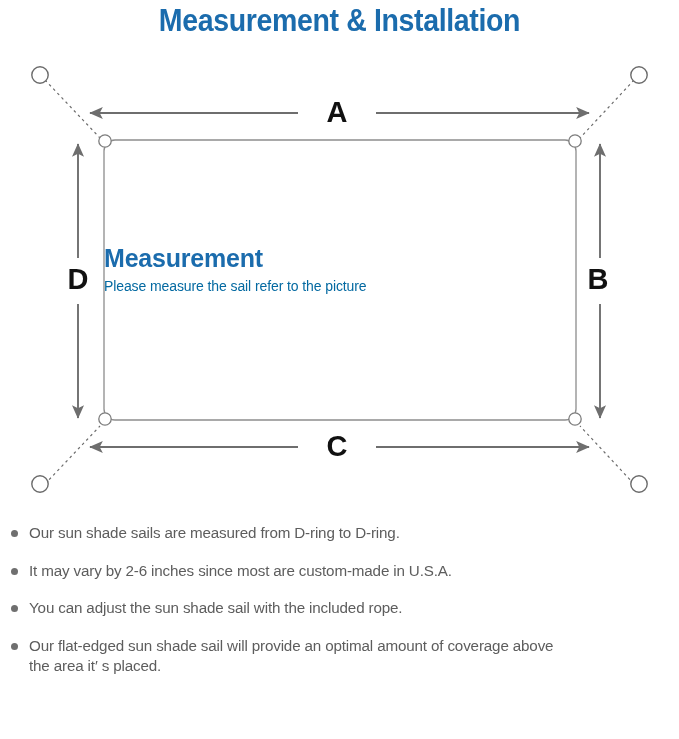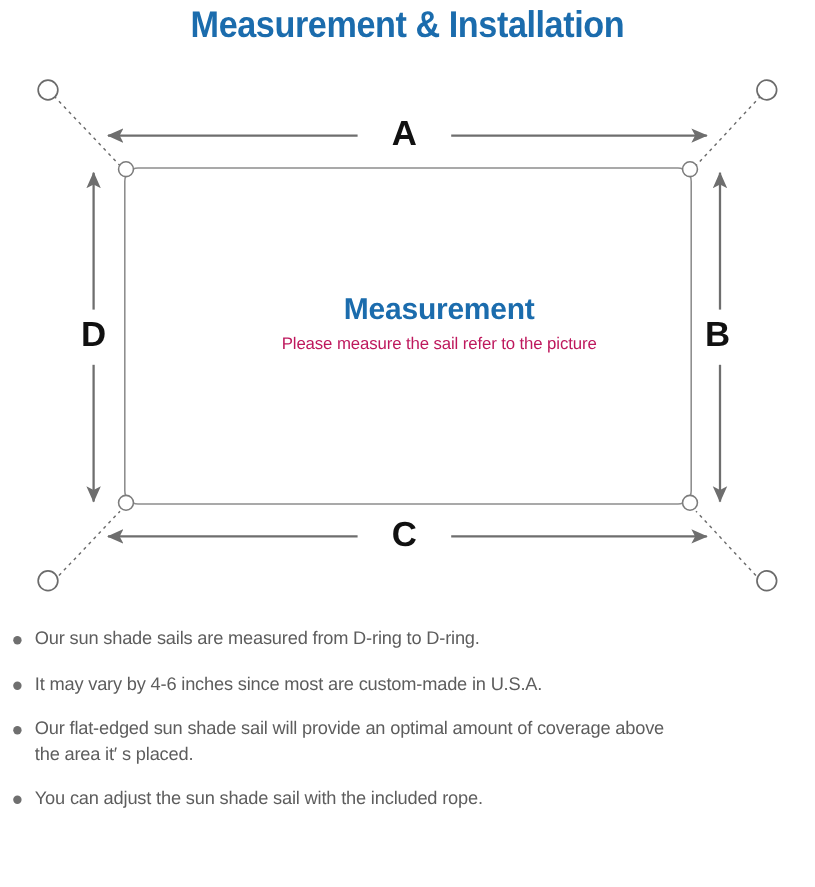--- a/index.html
+++ b/index.html
@@ -71,37 +71,37 @@
   .dim-c { left: 306px; top: 380px; width: 62px; }
   .dim-d { left: 52px;  top: 213px; width: 52px; }
   .dim-b { left: 572px; top: 213px; width: 52px; }
 
   
   .center-label {
     position: absolute;
     left: 104px;
     top: 190px;
     width: 524px;
-    text-align: center;
+    text-align: left;
   }
   .center-title {
     font-family: "Liberation Sans", sans-serif;
     font-size: 25px;
     line-height: 32px;
     font-weight: bold;
     color: #1b6cad;
     letter-spacing: -0.2px;
   }
   .center-sub {
     margin-top: 3px;
     font-family: "Liberation Sans", sans-serif;
     font-size: 14px;
     line-height: 19px;
     font-weight: normal;
-    color: #be185d;
+    color: #0369a1;
     letter-spacing: -0.1px;
   }
 
   
   .notes {
     position: absolute;
     left: 0;
     top: 523px;
     width: 570px;
   }
@@ -193,25 +193,25 @@
     </div>
   </div>
 
   <div class="notes">
     <div class="note-item">
       <span class="note-bullet"></span>
       <span>Our sun shade sails are measured from D-ring to D-ring.</span>
     </div>
     <div class="note-item">
       <span class="note-bullet"></span>
-      <span>It may vary by 4-6 inches since most are custom-made in U.S.A.</span>
+      <span>It may vary by 2-6 inches since most are custom-made in U.S.A.</span>
+    </div>
+    <div class="note-item">
+      <span class="note-bullet"></span>
+      <span>You can adjust the sun shade sail with the included rope.</span>
     </div>
     <div class="note-item">
       <span class="note-bullet"></span>
       <span>Our flat-edged sun shade sail will provide an optimal amount of coverage above the area it′ s placed.</span>
     </div>
-    <div class="note-item">
-      <span class="note-bullet"></span>
-      <span>You can adjust the sun shade sail with the included rope.</span>
-    </div>
   </div>
 
 </div>
 
 </body></html>

